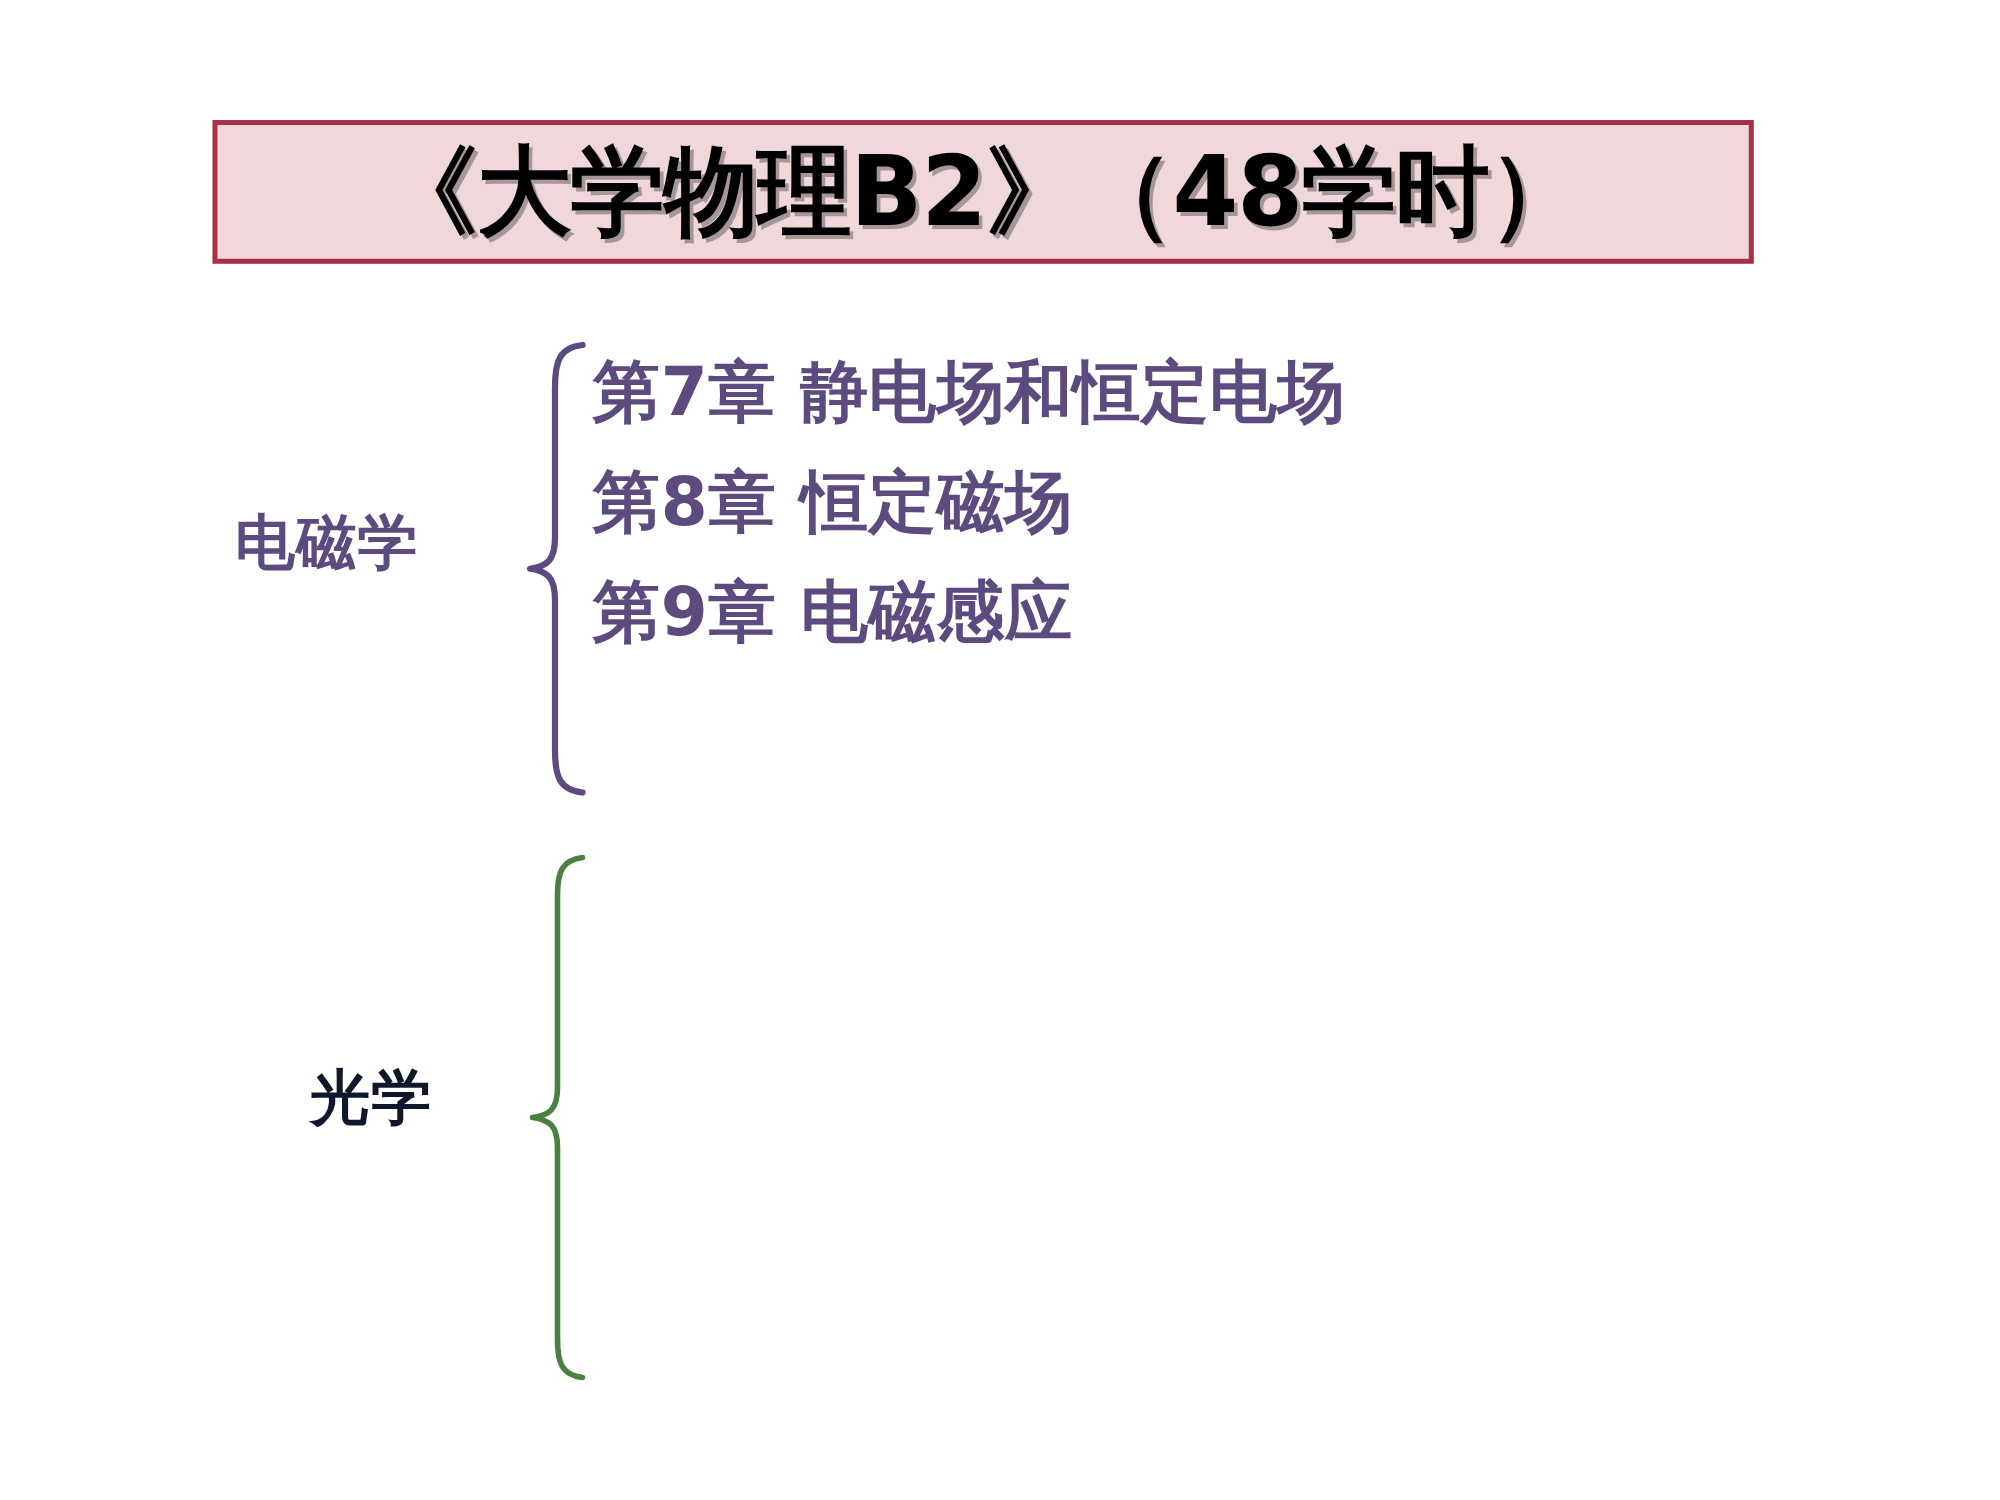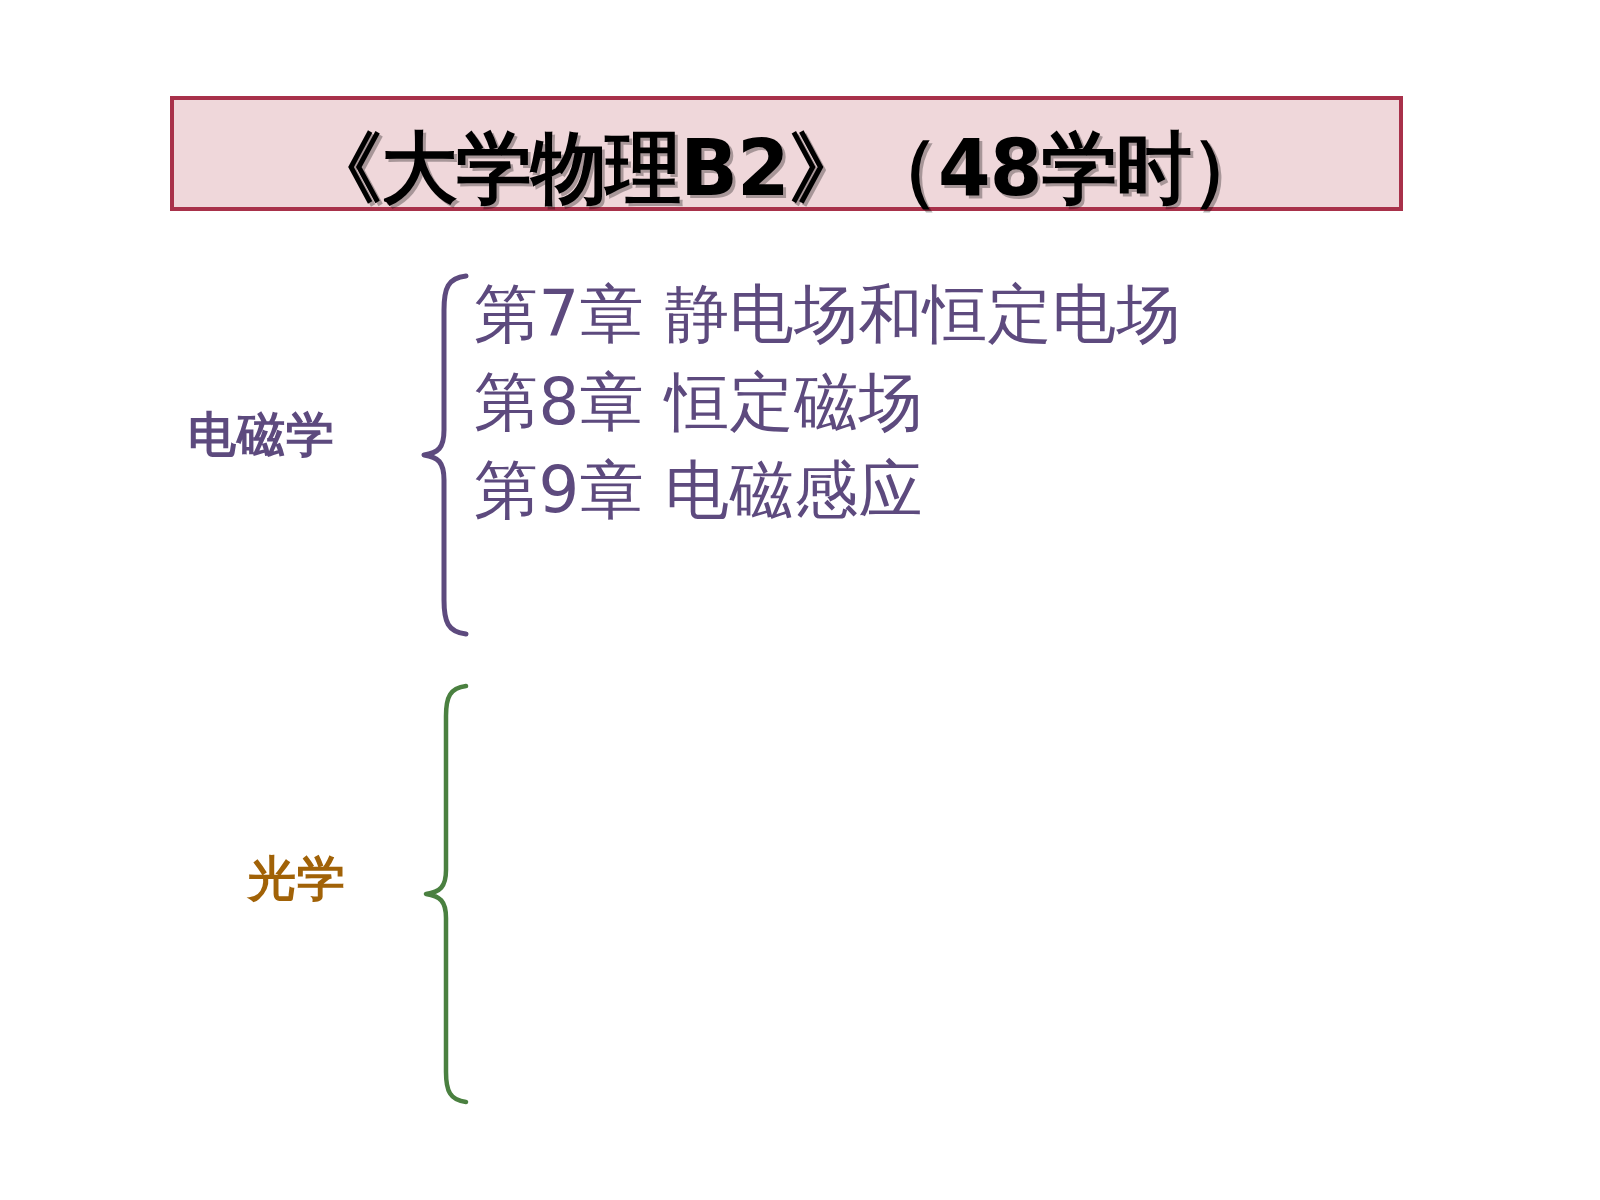--- a/index.html
+++ b/index.html
@@ -28,21 +28,21 @@
   #title-banner {
     position: absolute;
     left: 170px;
     top: 96px;
     width: 1233px;
     height: 115px;
     background: #efd7da;
     border: 4px solid #a8314a;
     box-sizing: border-box;
     display: flex;
-    align-items: flex-end;
+    align-items: center;
     justify-content: center;
   }
   #title-text {
     font-family: "DejaVu Sans", "Liberation Sans", sans-serif;
     font-size: 78px;
     font-weight: bold;
     color: #000000;
     letter-spacing: -1px;
     line-height: 1;
     white-space: nowrap;
@@ -61,38 +61,38 @@
   .group-label {
     position: absolute;
     font-family: "DejaVu Sans", "Liberation Sans", sans-serif;
     font-size: 48px;
     font-weight: bold;
     line-height: 1;
     white-space: nowrap;
     letter-spacing: 1px;
   }
   #label-em  { left: 188px; top: 140px; color: #5d4a7e; }
-  #label-opt { left: 248px; top: 182px; color: #a16207; }
+  #label-opt { left: 248px; top: 182px; color: #0f172a; }
 
   .brace {
     position: absolute;
     left: 418px;
   }
   #brace-em  { top: 0px;  }
   #brace-opt { top: 8px;  }
 
   .chapter-list {
     position: absolute;
     left: 474px;
     top: 0px;
   }
   .chapter-line {
     font-family: "DejaVu Sans", "Liberation Sans", sans-serif;
-    font-size: 64px;
-    font-weight: normal;
+    font-size: 54px;
+    font-weight: bold;
     line-height: 88px;
     white-space: nowrap;
     letter-spacing: 0.5px;
   }
   #list-em .chapter-line  { color: #5d4a7e; }
   #list-opt .chapter-line { color: #4a8040; line-height: 89px; }
 </style>
 </head>
 <body>
 

